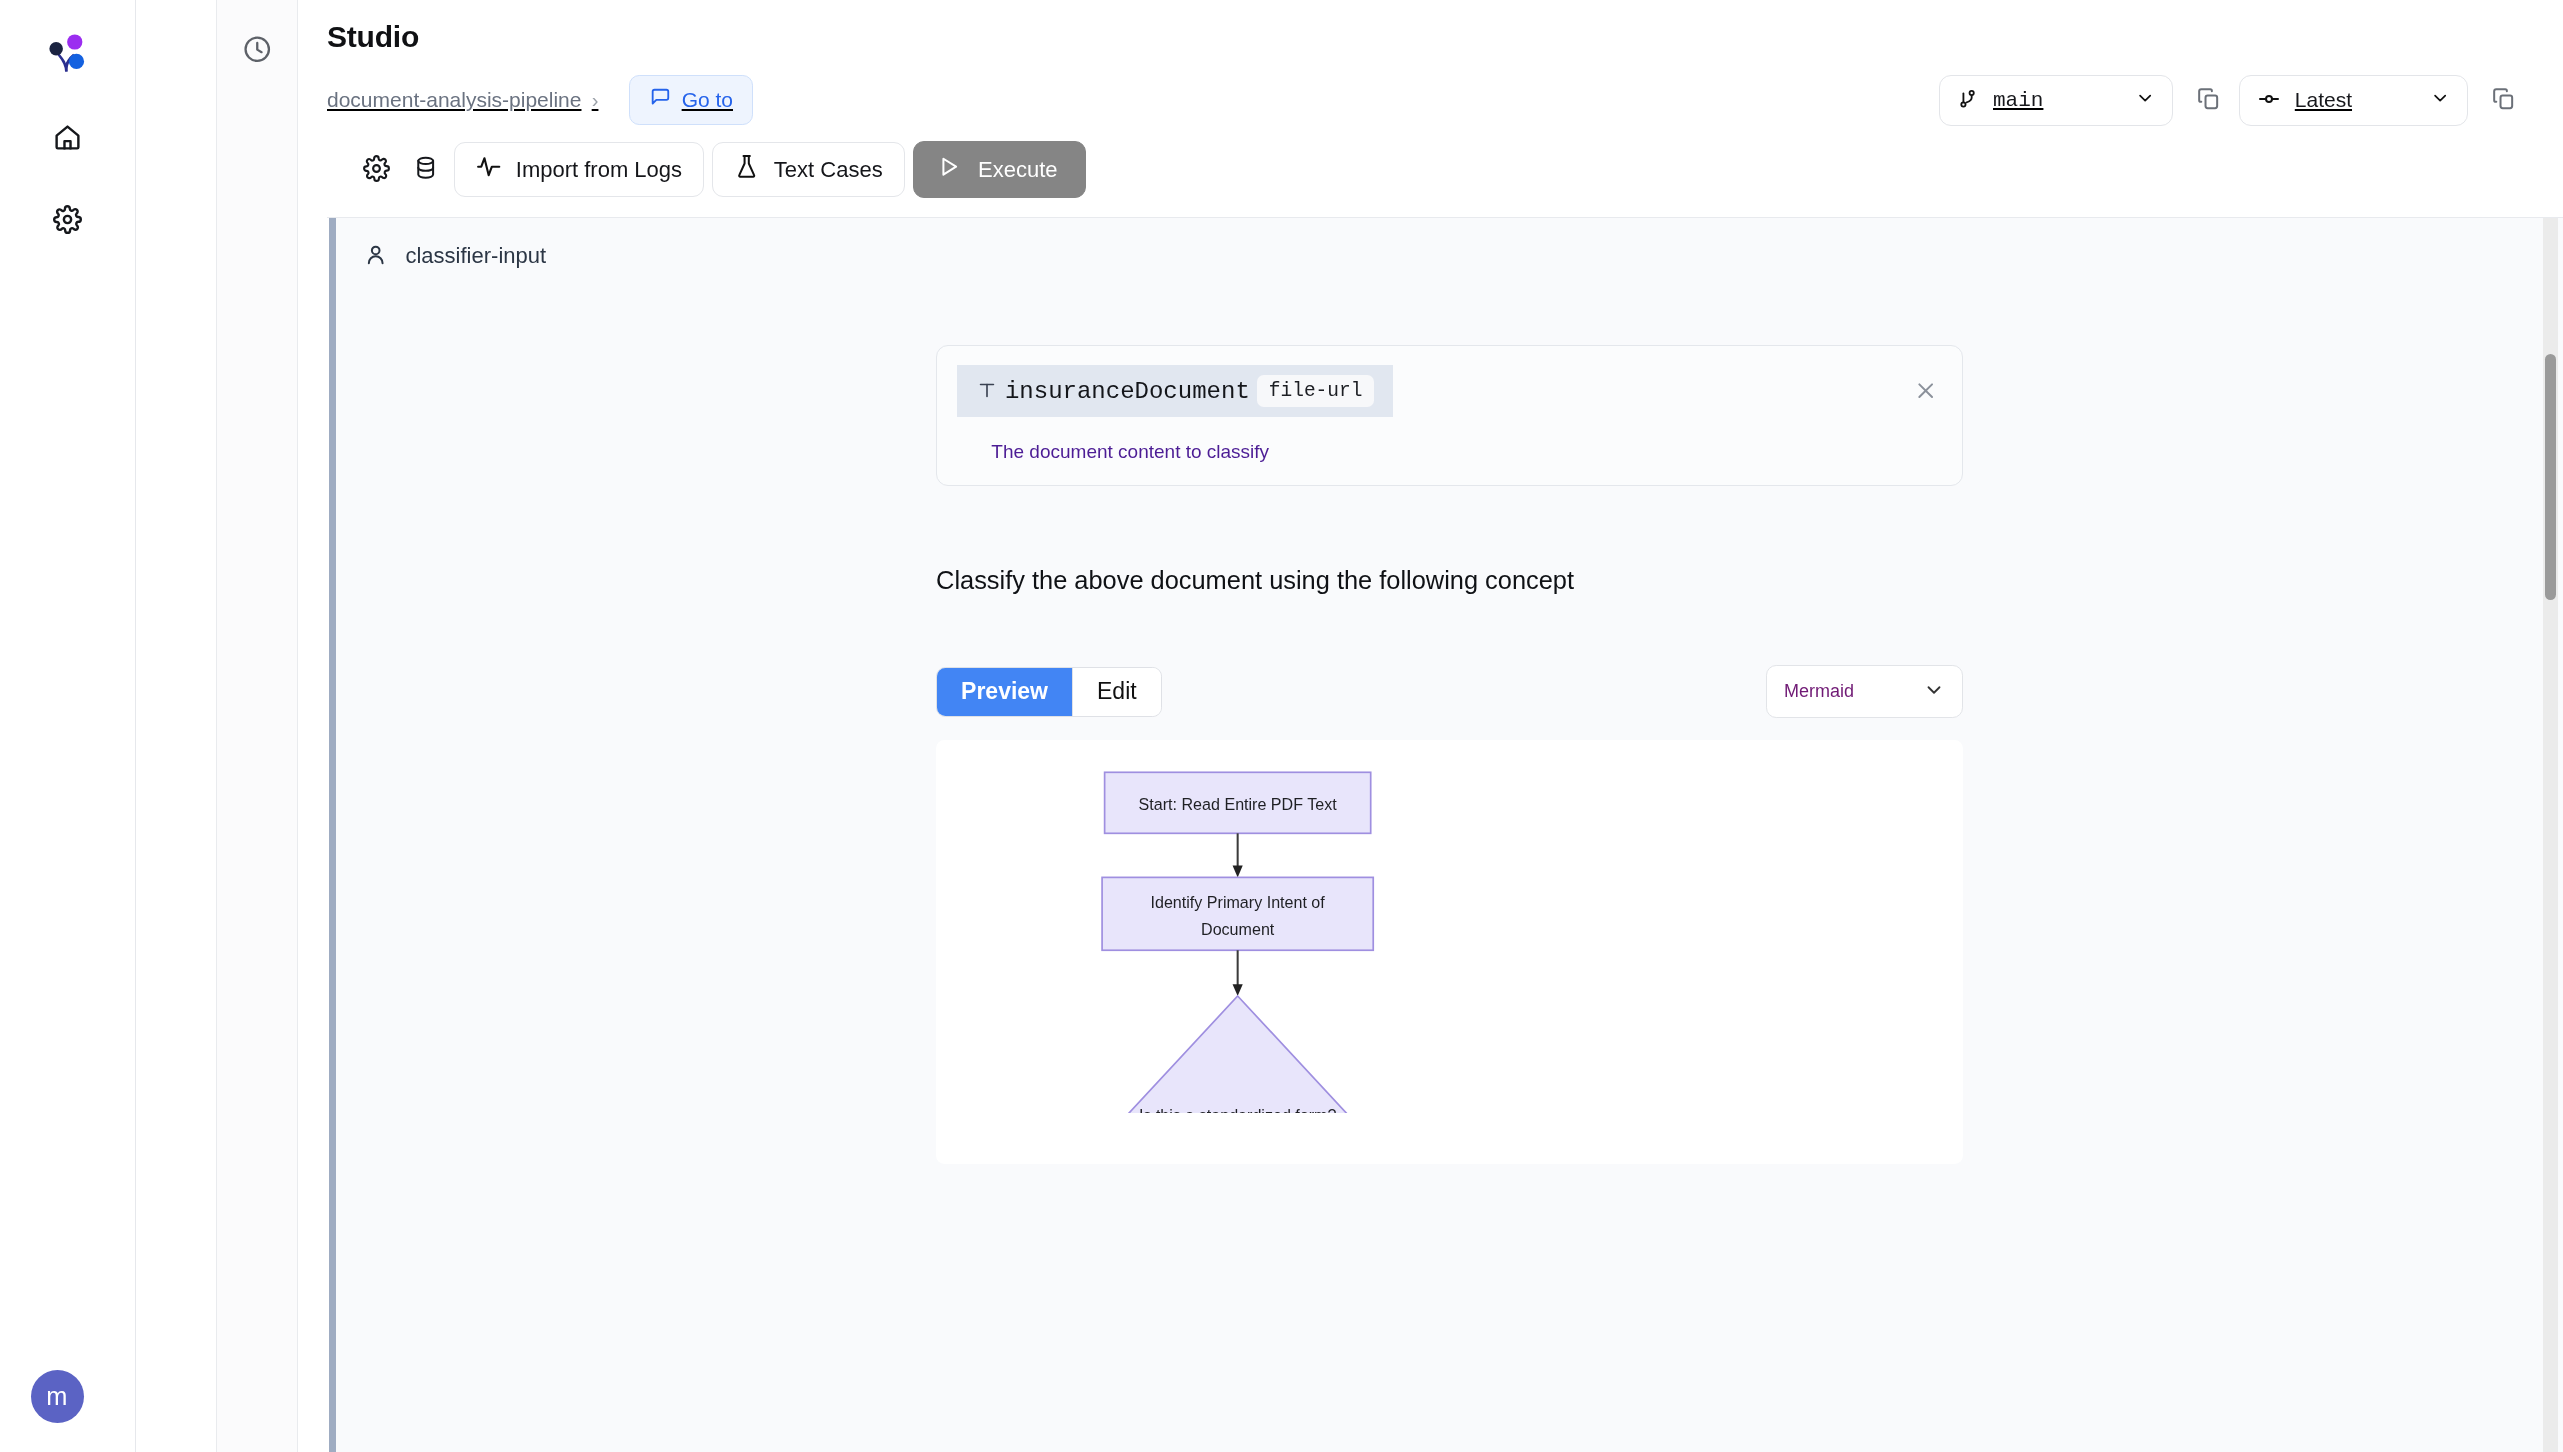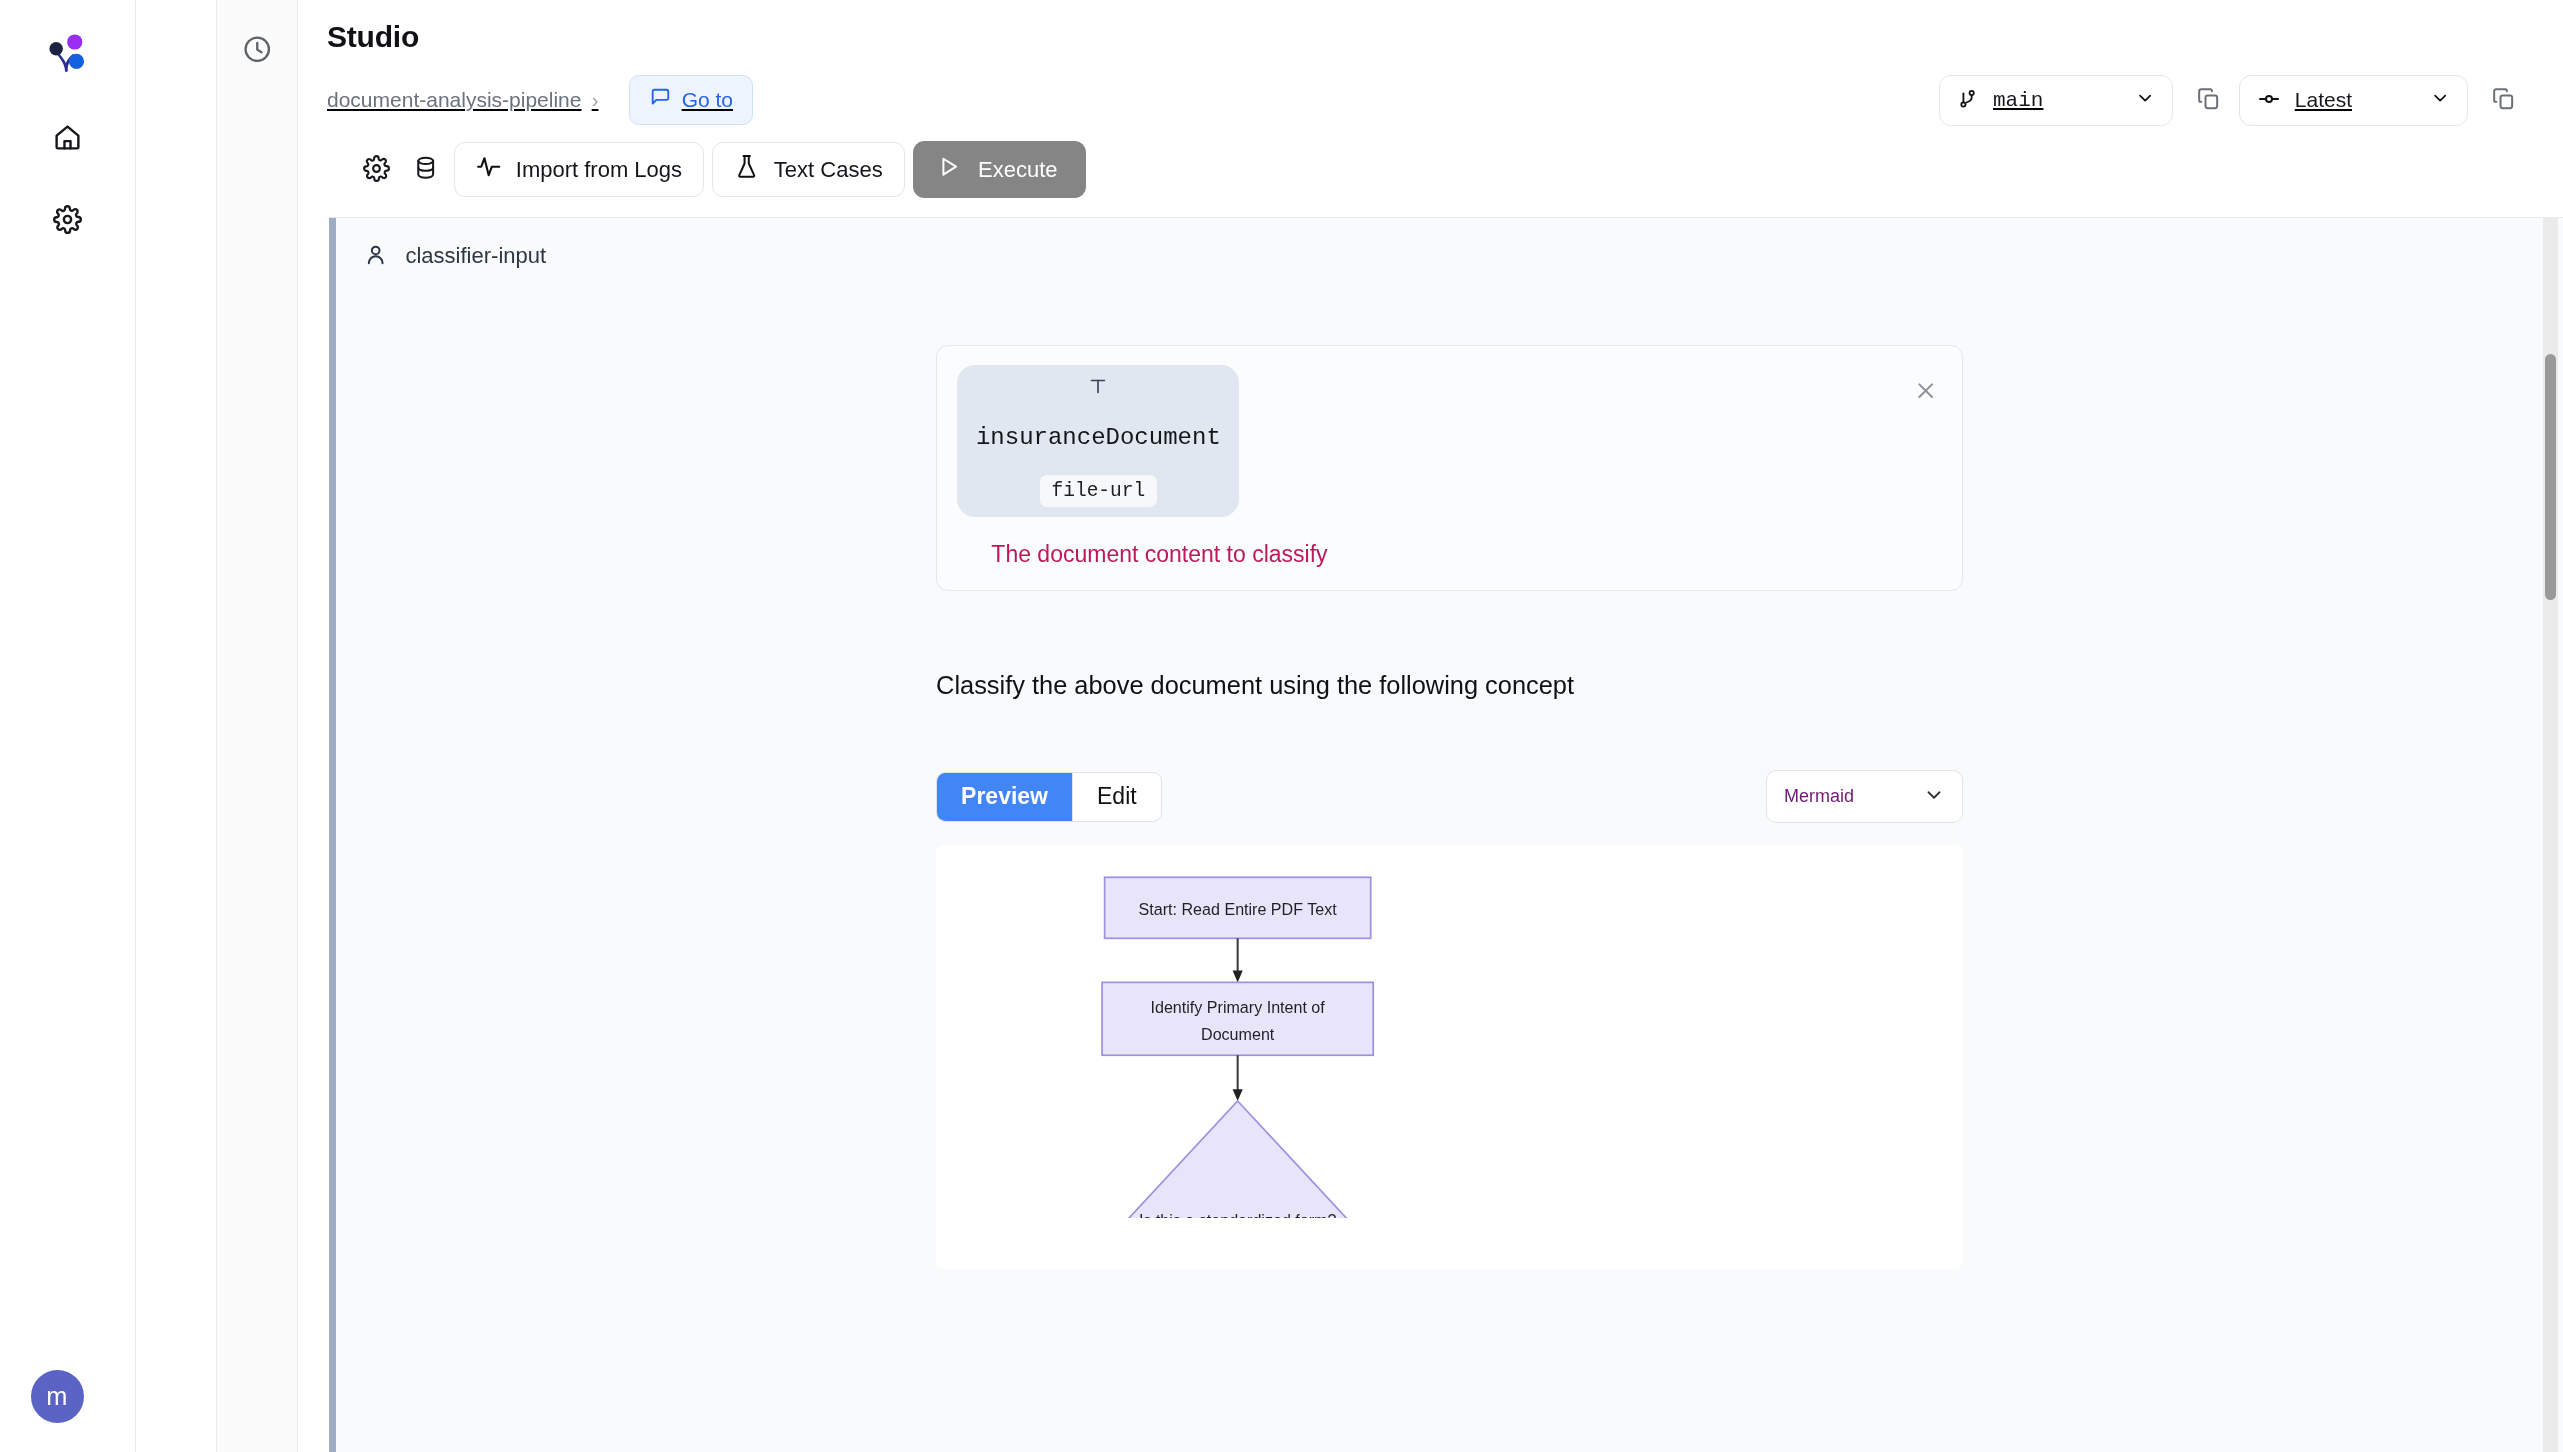--- a/index.html
+++ b/index.html
@@ -123,31 +123,30 @@
 
   .center-col { width: 1027px; margin: 0 auto; }
 
   .inputcard {
     margin-top: 75px;
     border: 0.8px solid #e4e7ec; border-radius: 12px;
     background: #fbfcfd; padding: 18.6px 20.3px 22px 20.3px;
     position: relative;
   }
   .varpill {
-    display: inline-flex; align-items: center; gap: 24px;
-    background: #e1e7f0; border-radius: 18px;
+    display: inline-flex; align-items: center; gap: 7px;
+    background: #e1e7f0; border-radius: 0;
     padding: 10.2px 18.6px;
-    flex-direction: column;
   }
   .varpill .vname { font-family: "Liberation Mono", monospace; font-size: 24px; color: #14161a; }
   .varpill .vtype {
     font-family: "Liberation Mono", monospace; font-size: 19.5px; color: #1d1f24;
     background: #f7f8fa; border-radius: 6.8px; padding: 5.1px 12px;
   }
-  .vardesc { margin: 24px 0 0 34px; font-size: 23px; color: #be185d; }
+  .vardesc { margin: 24px 0 0 34px; font-size: 19px; color: #4c1d95; }
   .closex { position: absolute; right: 24px; top: 32px; cursor: pointer; }
 
   .prompt-line { margin-top: 80px; font-size: 25.4px; color: #0f1115; }
 
   .viewrow { margin-top: 70px; display: flex; align-items: center; }
   .segmented { display: inline-flex; border-radius: 9.3px; overflow: hidden; border: 0.8px solid #dfe1e6; }
   .seg {
     font-size: 23px; padding: 10.2px 24px; background: #fff; color: #111; cursor: pointer;
     border: none; font-family: inherit;
   }

